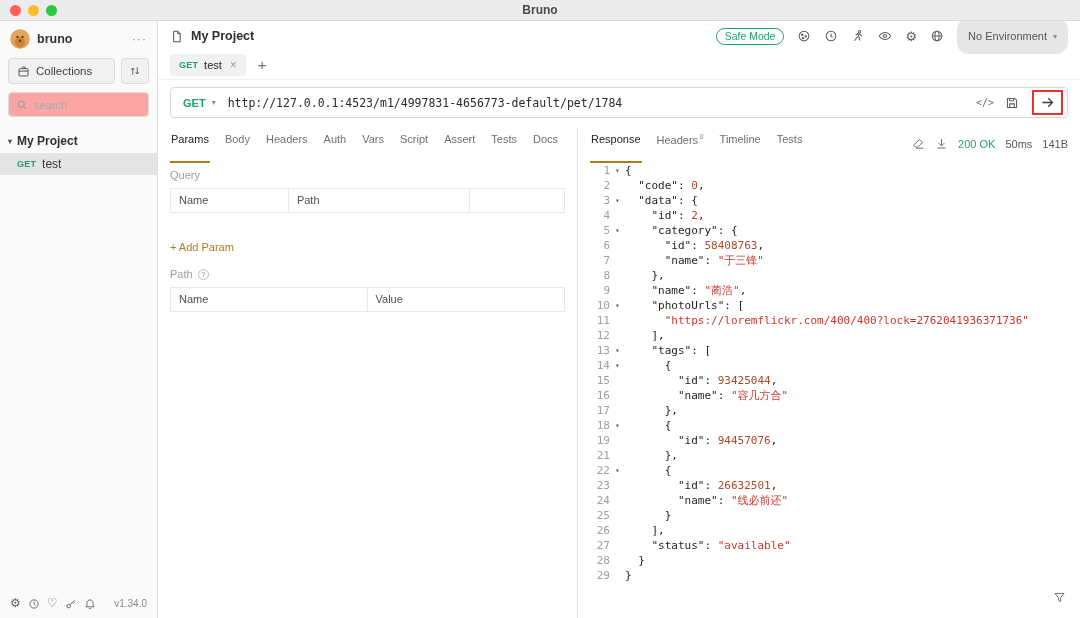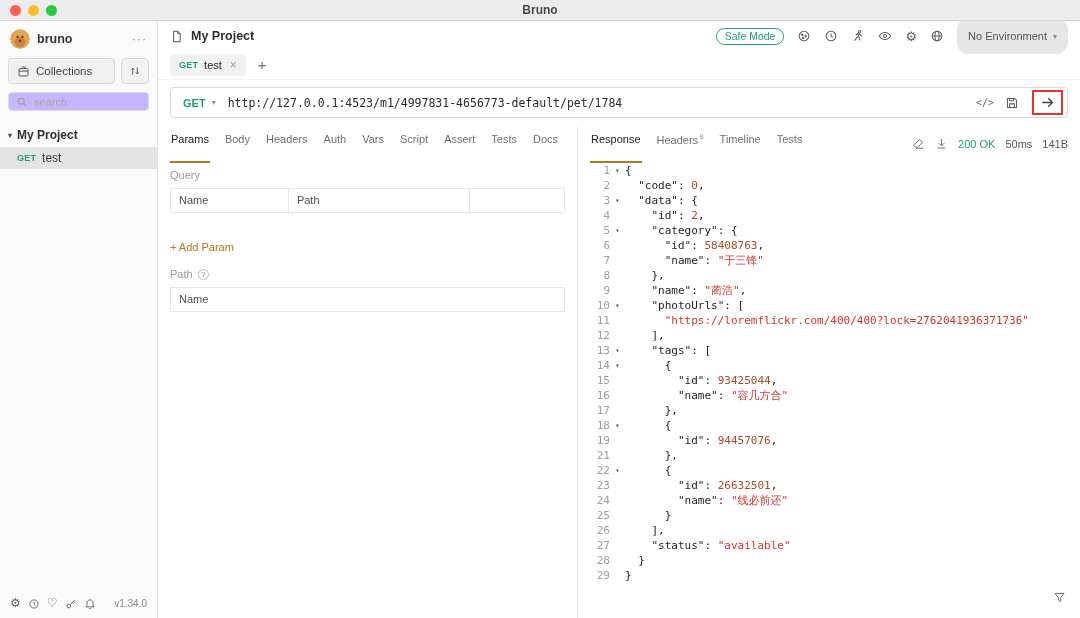--- a/index.html
+++ b/index.html
@@ -18,21 +18,21 @@
   
   .sidebar { width:158px; min-width:158px; border-right:1px solid #e0e0e0; background:#fafafa; display:flex; flex-direction:column; }
   .workspace-row { display:flex; align-items:center; gap:7px; padding:8px 10px 6px; }
   .avatar { width:20px; height:20px; border-radius:50%; overflow:hidden; flex-shrink:0; }
   .workspace-name { font-size:12.5px; font-weight:700; color:#333; flex:1; }
   .ellipsis { color:#8a8a8a; font-size:12px; letter-spacing:1px; cursor:pointer; }
   .collections-row { display:flex; gap:6px; padding:3px 8px 8px; }
   .collections-btn { flex:1; display:flex; align-items:center; gap:6px; border:1px solid #d9d9d9; background:#f1f1f1; border-radius:4px; height:26px; padding:0 8px; font-size:11.5px; color:#3f3f3f; cursor:pointer; }
   .sort-btn { width:28px; height:26px; border:1px solid #d9d9d9; background:#f1f1f1; border-radius:4px; display:flex; align-items:center; justify-content:center; color:#555; cursor:pointer; }
   .search-row { padding:0 8px 10px; }
-  .search-box { display:flex; align-items:center; gap:6px; border:1px solid #ddd; border-radius:4px; background:#c4b5fd; height:19px; padding:0 7px; color:#9b9b9b; }
+  .search-box { display:flex; align-items:center; gap:6px; border:1px solid #ddd; border-radius:4px; background:#fca5a5; height:25px; padding:0 7px; color:#9b9b9b; }
   .search-box input { border:none; outline:none; background:transparent; font-size:11px; color:#333; width:100%; font-family:"Liberation Sans",sans-serif; }
   .search-box input::placeholder { color:#a8a8a8; }
   .collection-row { display:flex; align-items:center; gap:5px; padding:7px 8px 5px; font-size:12px; font-weight:700; color:#2f2f2f; cursor:pointer; }
   .chev { font-size:8px; color:#555; }
   .request-item { display:flex; align-items:center; gap:6px; padding:4px 8px 4px 17px; cursor:pointer; height:22px; }
   .request-item.active { background:#e4e4e4; }
   .method { font-size:9px; font-weight:700; letter-spacing:.2px; }
   .req-name { font-size:12px; color:#3a3a3a; }
   .sidebar-bottom { margin-top:auto; display:flex; align-items:center; gap:7px; padding:8px 10px; color:#5f5f5f; }
   .sidebar-bottom .txt-ic { font-size:12px; line-height:13px; cursor:pointer; }
@@ -310,20 +310,21 @@
           </div>
 
         <span class="add-param">+ Add Param</span>
 
         <div class="section-label">
           <span>Path</span>
           <span class="help-circle">?</span>
         </div>
         <div class="param-table path-table">
             <div class="cell">Name</div>
+            <div class="cell">Value</div>
           </div>
       </div>
 
       <div class="pane-divider"></div>
 
       <div class="response-pane">
         <div class="response-toolbar">
           <div class="pane-tabs" style="height:auto;">
               <span class="pane-tab active">Response</span>
               <span class="pane-tab">Headers<sup>8</sup></span>

